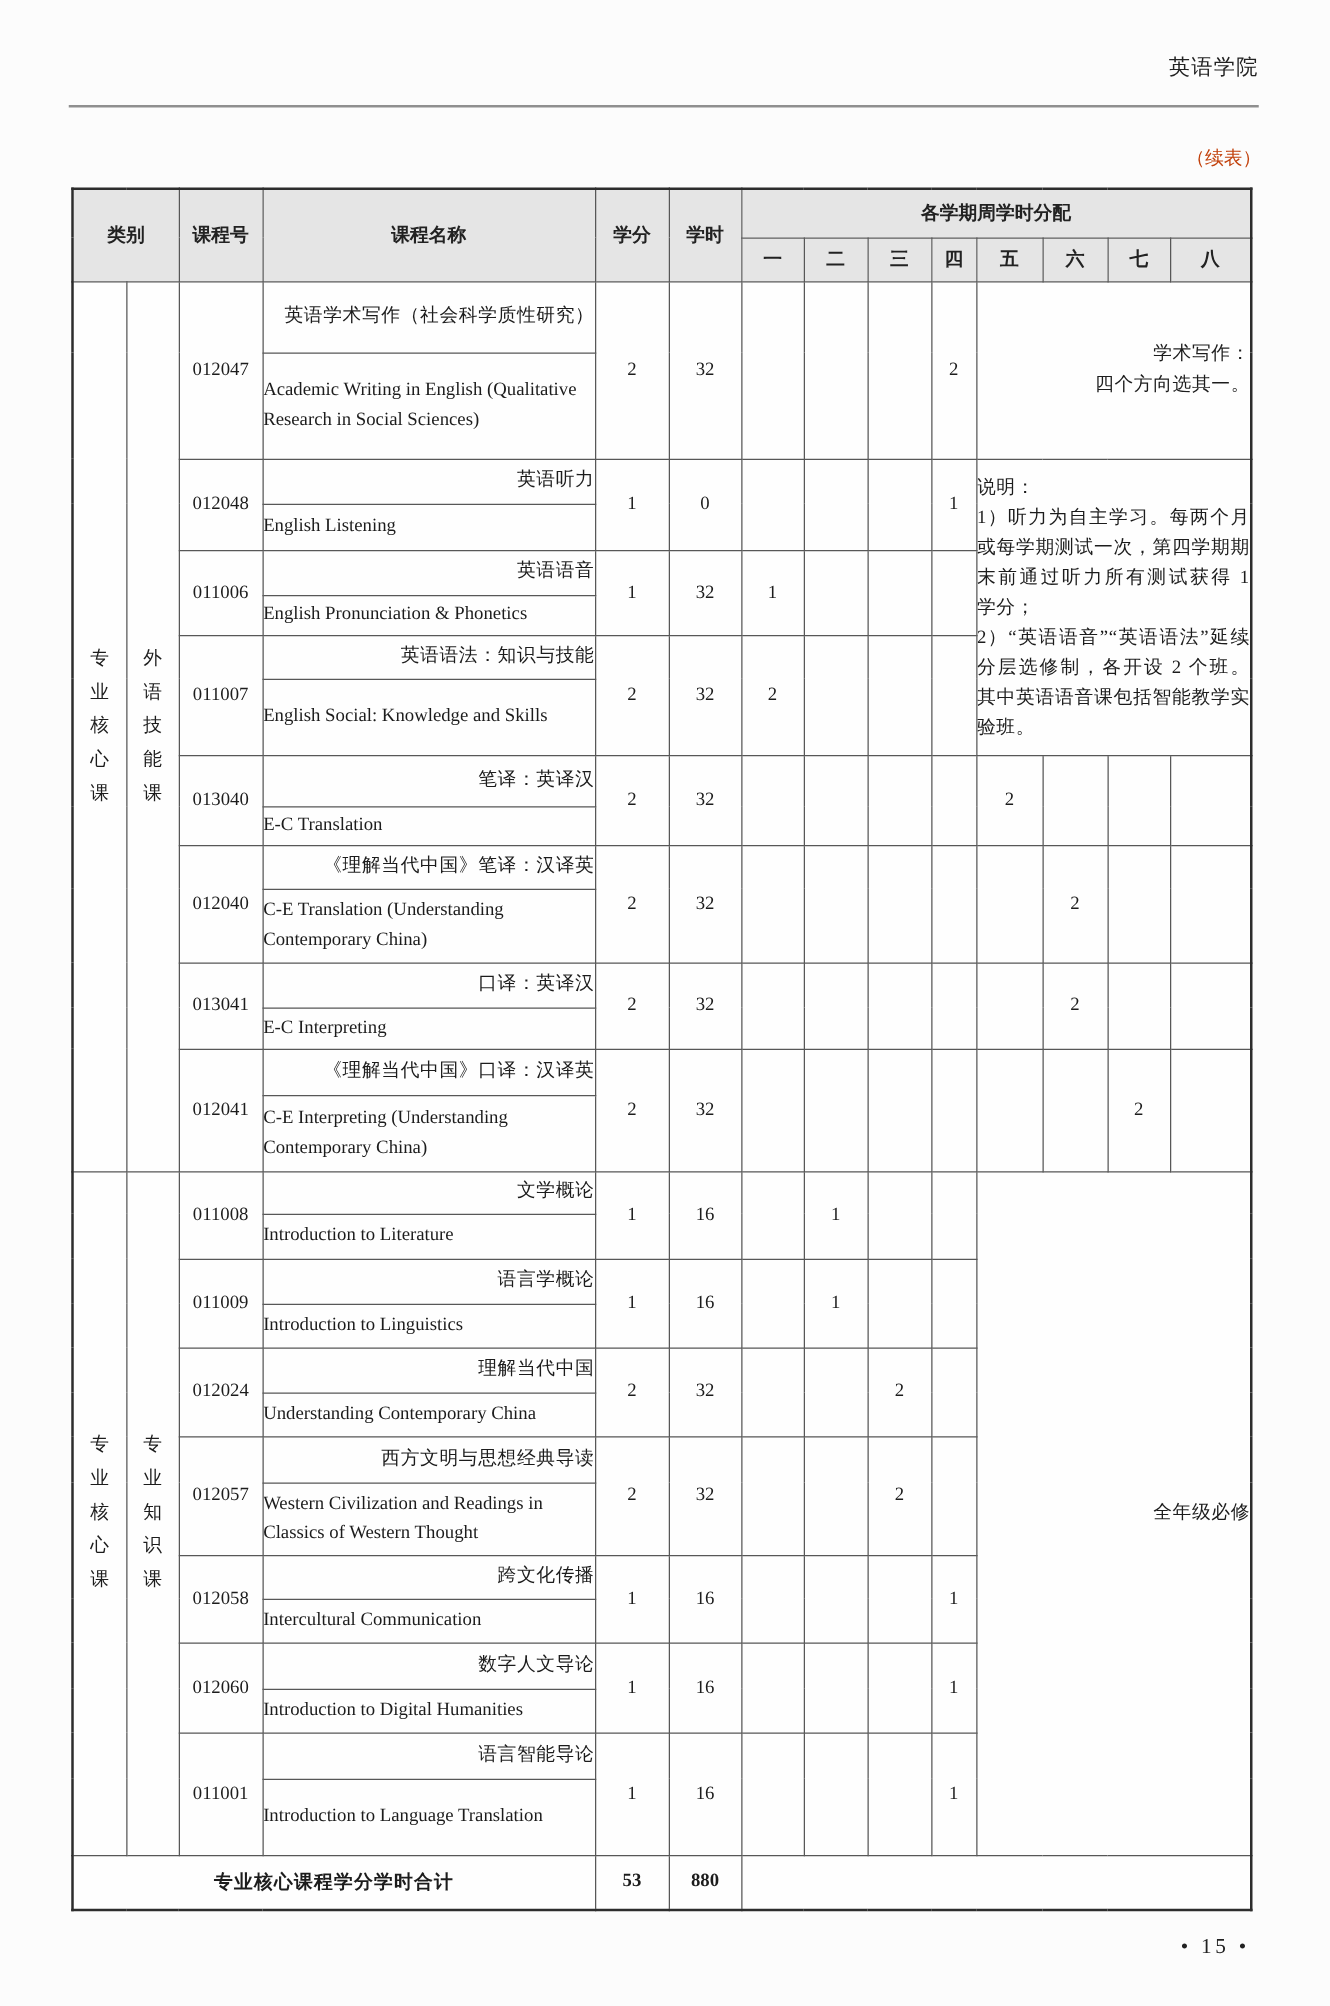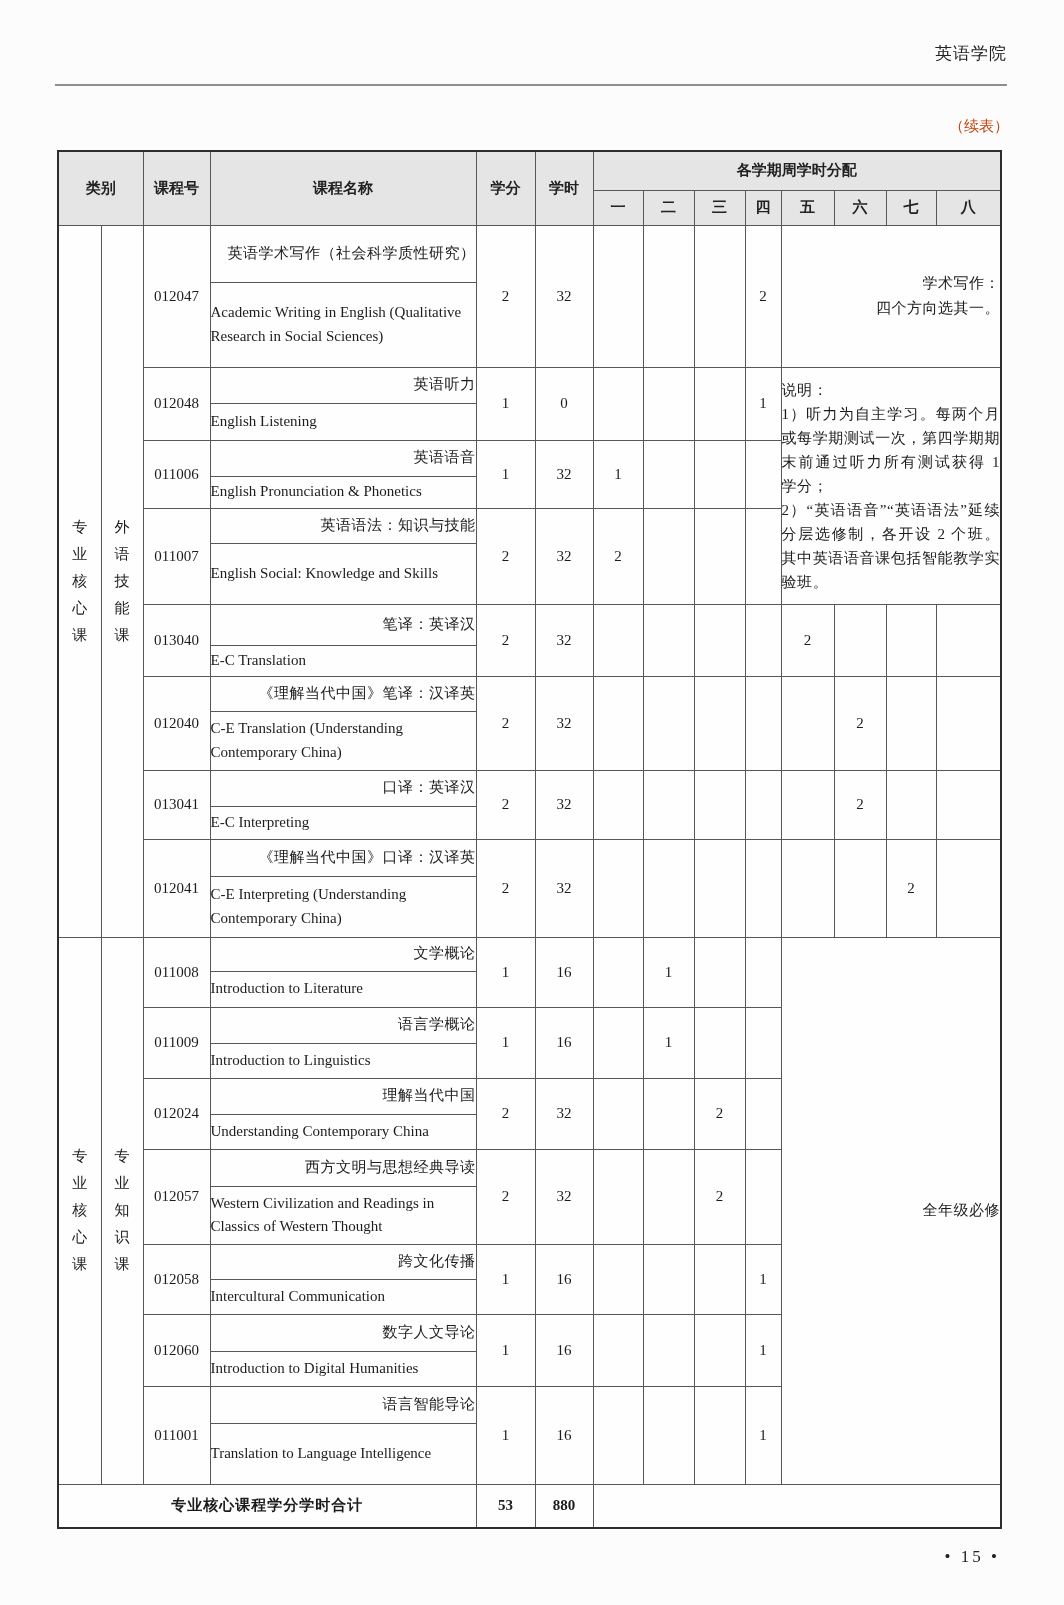--- a/index.html
+++ b/index.html
@@ -359,21 +359,21 @@
       <td class="num" rowspan="2">011001</td>
       <td class="name name-zh">语言智能导论</td>
       <td class="num" rowspan="2">1</td>
       <td class="num" rowspan="2">16</td>
       <td class="num" rowspan="2"></td>
       <td class="num" rowspan="2"></td>
       <td class="num" rowspan="2"></td>
       <td class="num" rowspan="2">1</td>
     </tr>
     <tr style="height:61px">
-          <td class="name">Translation to Language Intelligence</td>
+          <td class="name">Introduction to Language Translation</td>
         </tr>
 
     <tr class="total-row" style="height:44px">
       <td class="total-label" colspan="4">专业核心课程学分学时合计</td>
       <td class="num">53</td>
       <td class="num">880</td>
       <td colspan="8"></td>
     </tr>
   </tbody>
     </table>

